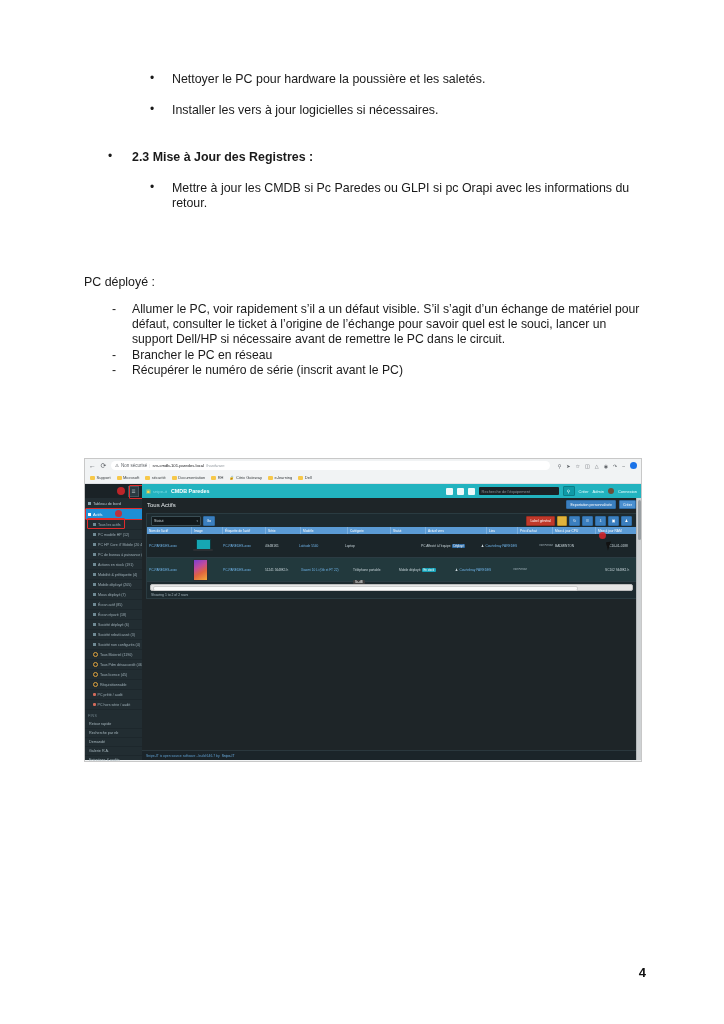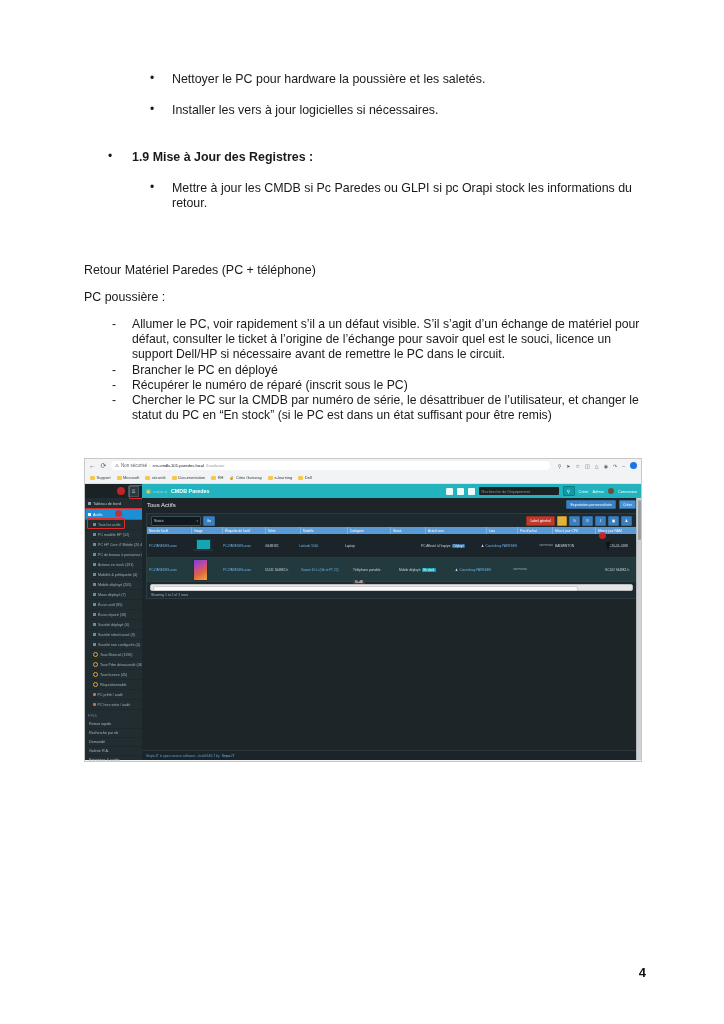--- a/index.html
+++ b/index.html
@@ -303,37 +303,35 @@
       <div class="sp20"></div>
       <div class="sp20"></div>
       <div class="sp20"></div>
       <div class="sp8"></div>
 
     <div class="bullet-l2">Nettoyer le PC pour hardware la poussière et les saletés.</div>
     <div class="sp16"></div>
     <div class="bullet-l2">Installer les vers à jour logicielles si nécessaires.</div>
     <div class="sp16"></div>
     <div class="sp16"></div>
-    <div class="bullet-l1">1.9 Mise à Jour des Registres :</div>
+    <div class="bullet-l1">2.3 Mise à Jour des Registres :</div>
     <div class="sp16"></div>
-    <div class="bullet-l2">Mettre à jour les CMDB si Pc Paredes ou GLPI si pc Orapi stock les informations du retour.</div>
+    <div class="bullet-l2">Mettre à jour les CMDB si Pc Paredes ou GLPI si pc Orapi avec les informations du retour.</div>
 
     <div class="sp20"></div>
       <div class="sp20"></div>
       <div class="sp12"></div>
 
-    <div class="para">Retour Matériel Paredes (PC + téléphone)</div>
     <div class="sp12"></div>
-    <div class="para">PC poussière :</div>
+    <div class="para">PC déployé :</div>
     <div class="sp12"></div>
 
-    <div class="dash-item">Allumer le PC, voir rapidement s’il a un défaut visible. S’il s’agit d’un échange de matériel pour défaut, consulter le ticket à l’origine de l’échange pour savoir quel est le souci, licence un support Dell/HP si nécessaire avant de remettre le PC dans le circuit.</div>
-    <div class="dash-item">Brancher le PC en déployé</div>
-    <div class="dash-item">Récupérer le numéro de réparé (inscrit sous le PC)</div>
-    <div class="dash-item">Chercher le PC sur la CMDB par numéro de série, le désattribuer de l’utilisateur, et changer le statut du PC en “En stock” (si le PC est dans un état suffisant pour être remis)</div>
+    <div class="dash-item">Allumer le PC, voir rapidement s’il a un défaut visible. S’il s’agit d’un échange de matériel pour défaut, consulter le ticket à l’origine de l’échange pour savoir quel est le souci, lancer un support Dell/HP si nécessaire avant de remettre le PC dans le circuit.</div>
+    <div class="dash-item">Brancher le PC en réseau</div>
+    <div class="dash-item">Récupérer le numéro de série (inscrit avant le PC)</div>
   </div>
 
   <div class="shot">
 
     <div class="br-toolbar">
       <div class="nav-ic">←</div>
       <div class="nav-ic">⟳</div>
       <div class="omnibox">
         <span class="warn">⚠</span>
         <span class="warn">Non sécurisé</span>

